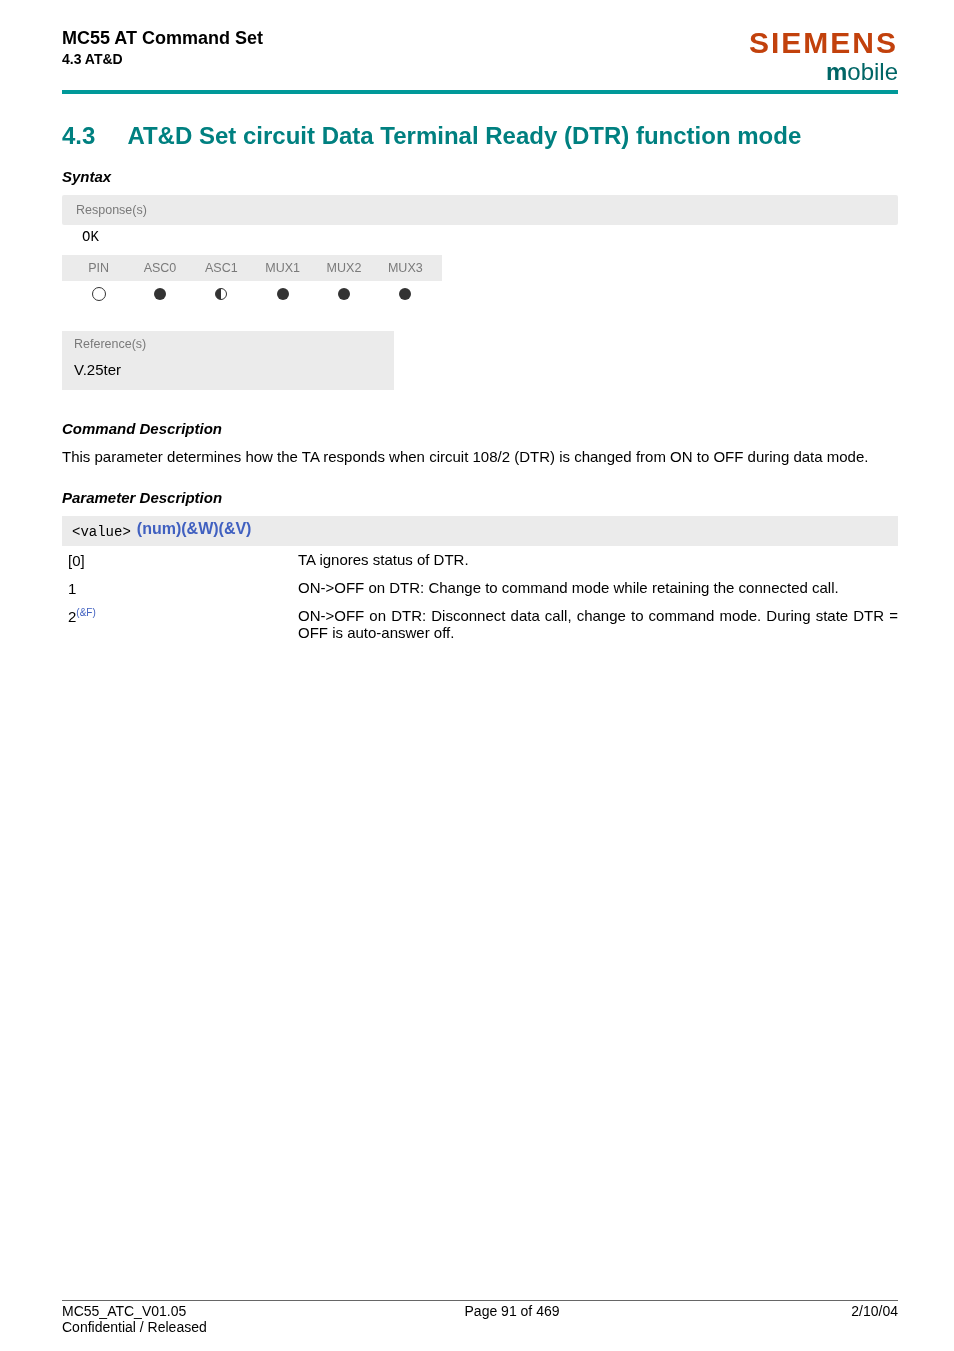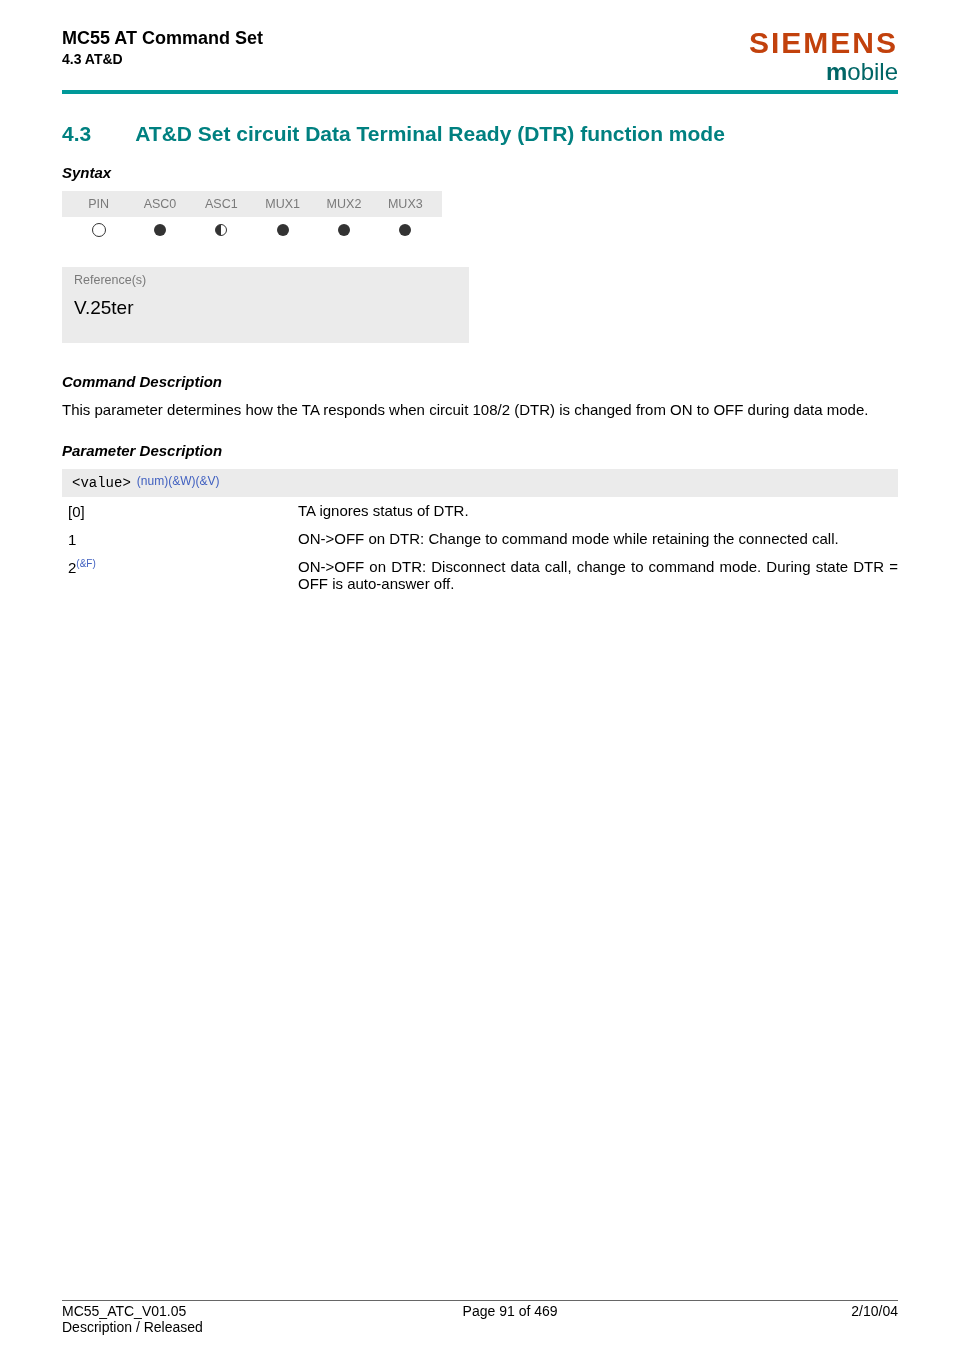--- a/index.html
+++ b/index.html
@@ -66,23 +66,23 @@
     height: 4px;
     background: var(--header-rule);
     margin-top: 6px;
     margin-bottom: 28px;
   }
 
   
   .section-title {
     color: var(--teal);
     font-weight: bold;
-    font-size: 21px;
-    display: flex;
-    gap: 44px;
+    font-size: 24px;
+    display: flex;
+    gap: 32px;
     margin-bottom: 18px;
   }
   .section-title .num { flex: 0 0 auto; }
   .section-title .txt { flex: 1 1 auto; }
 
   .subhead {
     font-style: italic;
     font-weight: bold;
     font-size: 15px;
     margin: 10px 0 10px 0;
@@ -159,33 +159,33 @@
   .circ.empty { border: 1.5px solid #333; background: #fff; }
   .circ.full  { background: #333; }
   .circ.half  {
     background: linear-gradient(to right, #333 0 50%, #fff 50% 100%);
     border: 1.5px solid #333;
     box-sizing: border-box;
   }
 
   
   .ref-box {
-    width: 407px;
+    width: 332px;
     margin-top: 20px;
   }
   .ref-box .hdr {
     background: var(--light-gray-box);
     font-size: 12.5px;
     color: var(--mid-gray-text);
     padding: 6px 12px;
   }
   .ref-box .val {
-    font-size: 19px;
+    font-size: 15px;
     color: #000;
-    padding: 4px 12px 24px 12px;
+    padding: 4px 12px 12px 12px;
     background: var(--light-gray-box);
   }
 
   
   .bodytext {
     font-size: 15px;
     line-height: 1.35;
     text-align: justify;
   }
 
@@ -197,24 +197,25 @@
     align-items: baseline;
     gap: 6px;
     margin-top: 8px;
   }
   .param-name {
     font-family: "Courier New", monospace;
     font-size: 14px;
     color: #000;
   }
   .param-tag {
-    font-size: 12px;
+    font-size: 16px;
     color: var(--param-link-blue);
     position: relative;
     top: -2px;
+    font-weight: bold;
   }
   .param-table {
     width: 100%;
     font-size: 15px;
   }
   .param-row {
     display: flex;
     align-items: flex-start;
     padding: 5px 0 5px 6px;
   }
@@ -268,20 +269,24 @@
   <div class="header-rule"></div>
 
   <div class="section-title">
     <span class="num">4.3</span>
     <span class="txt">AT&amp;D   Set circuit Data Terminal Ready (DTR) function mode</span>
   </div>
 
   <div class="subhead">Syntax</div>
 
   <div class="exec-block">
+    <div class="resp-row">
+      <div class="graybox">Response(s)</div>
+      <div class="resp-body">OK</div>
+    </div>
   </div>
 
   <div class="pin-box">
     <div class="hdr">
       <div>PIN</div>
       <div>ASC0</div>
       <div>ASC1</div>
       <div>MUX1</div>
       <div>MUX2</div>
       <div>MUX3</div>
@@ -341,19 +346,19 @@
         <span>2</span><span class="sup">(&amp;F)</span>
       </div>
       <div class="desc">ON-&gt;OFF on DTR: Disconnect data call, change to command mode. During state DTR = OFF is auto-answer off.</div>
     </div>
   </div>
 
   <div class="footer-rule"></div>
   <div class="footer">
     <div class="left">
       <div>MC55_ATC_V01.05</div>
-      <div>Description / Released</div>
+      <div>Confidential / Released</div>
     </div>
     <div class="center">Page 91 of 469</div>
     <div class="right">2/10/04</div>
   </div>
 
 </div>
 
 </body></html>

